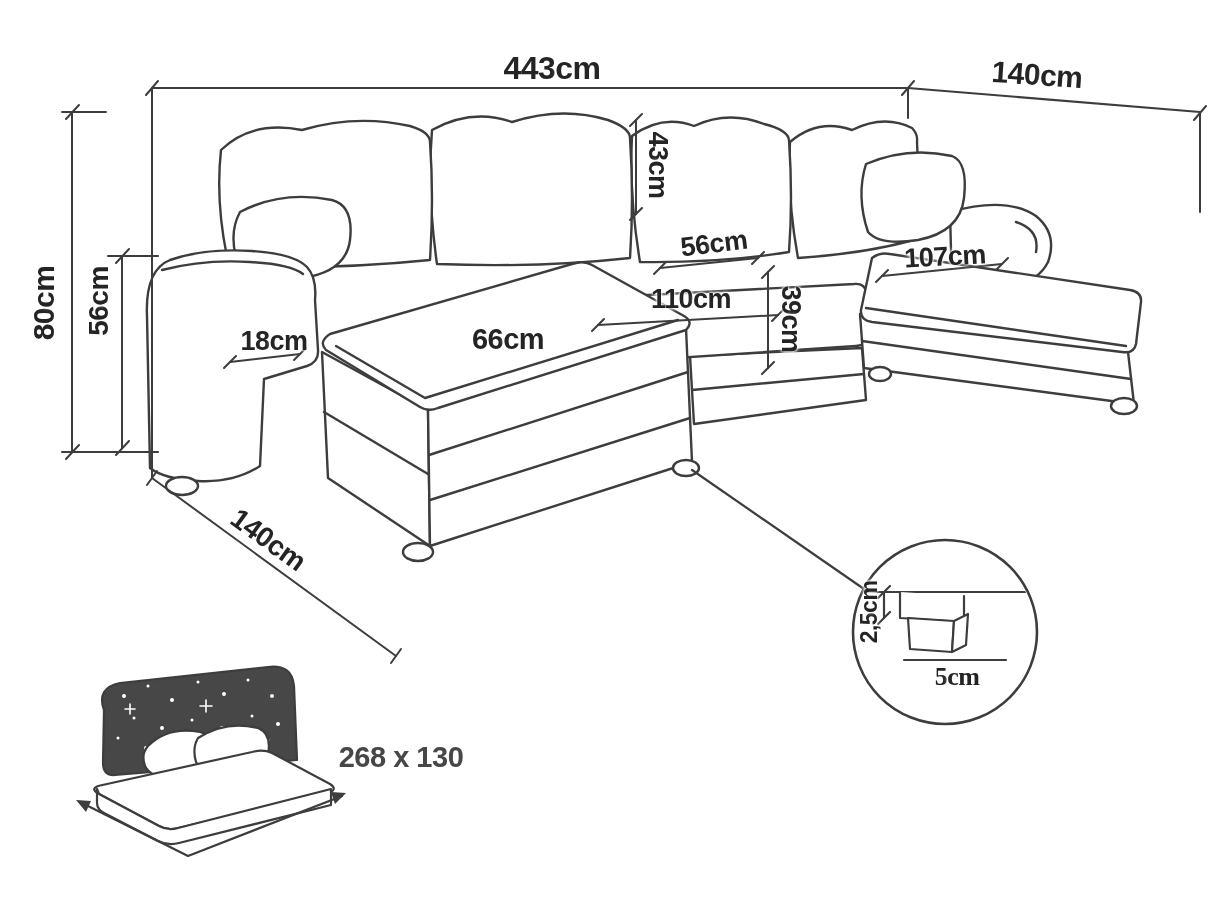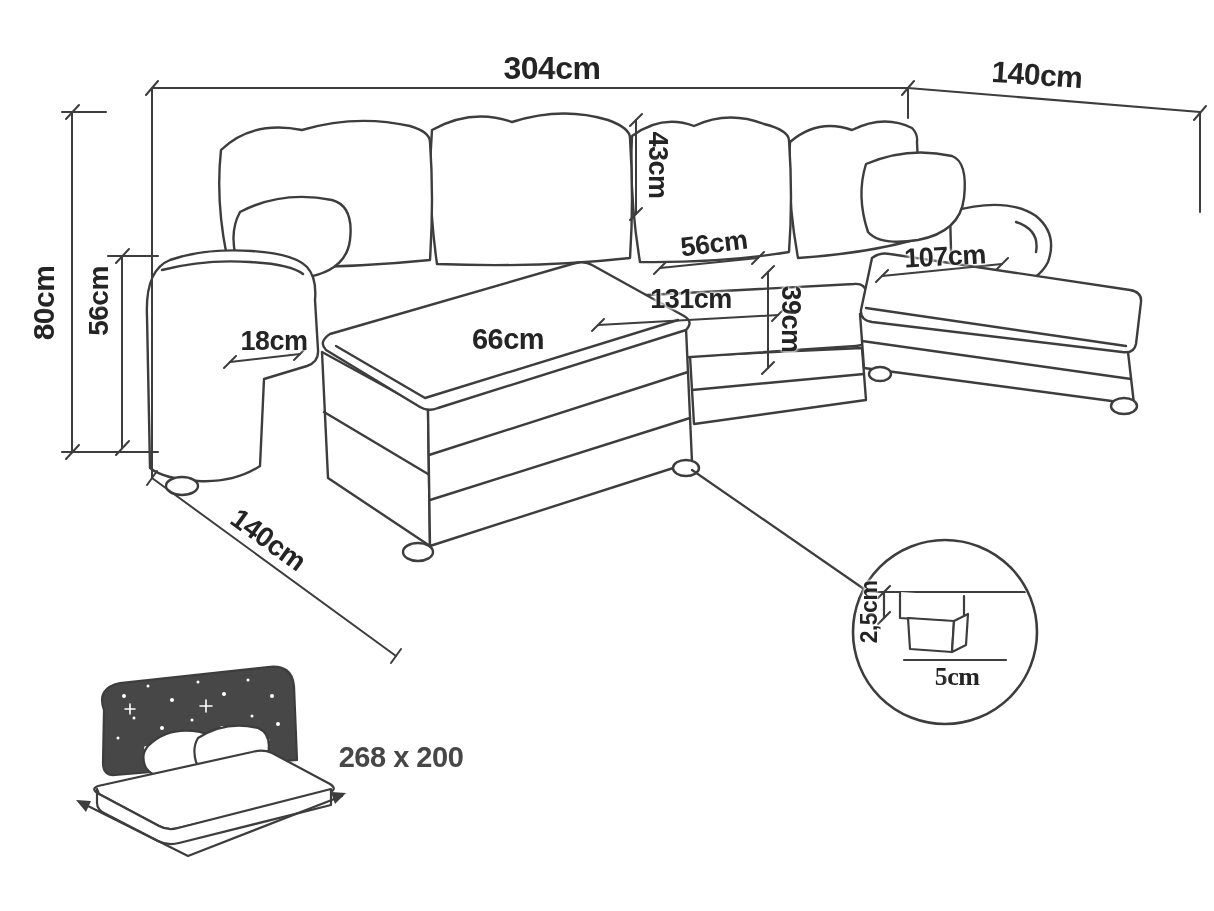--- a/index.html
+++ b/index.html
@@ -155,21 +155,21 @@
     <path fill="#ffffff" d="M198 738 Q226 720 258 728 Q272 734 268 754 Q264 772 234 774 Q204 776 196 762 Q192 748 198 738 Z"></path>
     <path fill="#ffffff" d="M98 786 L252 752 Q263 749 272 753 L330 784 Q338 789 329 793 L178 828 Q168 831 159 826 L99 794 Q90 789 98 786 Z"></path>
     <path fill="#ffffff" d="M97 789 L97 803 Q97 810 106 814 L158 841 Q168 846 179 843 L331 805 L331 789 L178 828 Q168 831 159 826 L99 794 Z"></path>
     <path fill="none" d="M80 802 L188 856 L342 796"></path>
     <path fill="#3d3d3d" stroke="none" d="M76 800 L91 801 L86 812 Z"></path>
     <path fill="#3d3d3d" stroke="none" d="M346 793 L335 804 L331 792 Z"></path>
   </g>
 </svg>
 
 <div class="dim" style="left:552px;top:68px;font-size:32px;">
-  <span class="v">304</span><span class="u">cm</span>
+  <span class="v">443</span><span class="u">cm</span>
 </div>
 
 <div class="dim" style="left:1037px;top:75px;font-size:30px;transform:translate(-50%,-50%) rotate(4deg);">
   <span class="v">140</span><span class="u">cm</span>
 </div>
 
 <div class="dim" style="left:44px;top:303px;font-size:30px;transform:translate(-50%,-50%) rotate(-90deg);">
   <span class="v">80</span><span class="u">cm</span>
 </div>
 
@@ -179,21 +179,21 @@
 
 <div class="dim" style="left:274px;top:341px;font-size:27px;">
   <span class="v">18</span><span class="u">cm</span>
 </div>
 
 <div class="dim" style="left:508px;top:339px;font-size:29px;">
   <span class="v">66</span><span class="u">cm</span>
 </div>
 
 <div class="dim" style="left:691px;top:299px;font-size:27px;">
-  <span class="v">131</span><span class="u">cm</span>
+  <span class="v">110</span><span class="u">cm</span>
 </div>
 
 <div class="dim" style="left:657px;top:165px;font-size:27px;transform:translate(-50%,-50%) rotate(90deg);">
   <span class="v">43</span><span class="u">cm</span>
 </div>
 
 <div class="dim" style="left:714px;top:244px;font-size:27px;transform:translate(-50%,-50%) rotate(-7deg);">
   <span class="v">56</span><span class="u">cm</span>
 </div>
 
@@ -211,16 +211,16 @@
 
 <div class="dim" style="left:869px;top:612px;font-size:23px;transform:translate(-50%,-50%) rotate(-90deg);">
   <span class="v">2,5</span><span class="u">cm</span>
 </div>
 
 <div class="dim" style="left:957px;top:677px;font-size:26px;font-family:Liberation Serif, serif;">
   <span class="v">5</span><span class="u">cm</span>
 </div>
 
 <div class="dim" style="left:401px;top:757px;font-size:29px;color:#474747;">
-  <span class="v">268 x 200</span><span class="u"></span>
+  <span class="v">268 x 130</span><span class="u"></span>
 </div>
 
 </div>
 
 </body></html>

